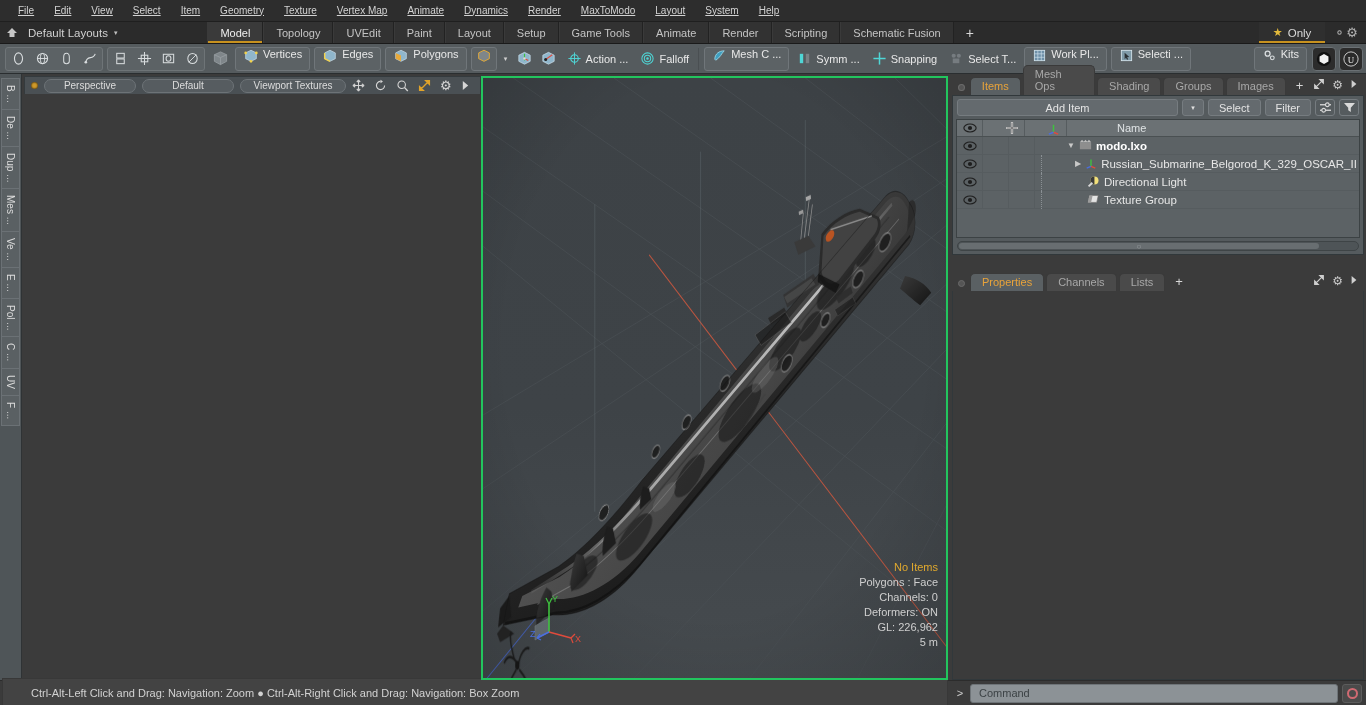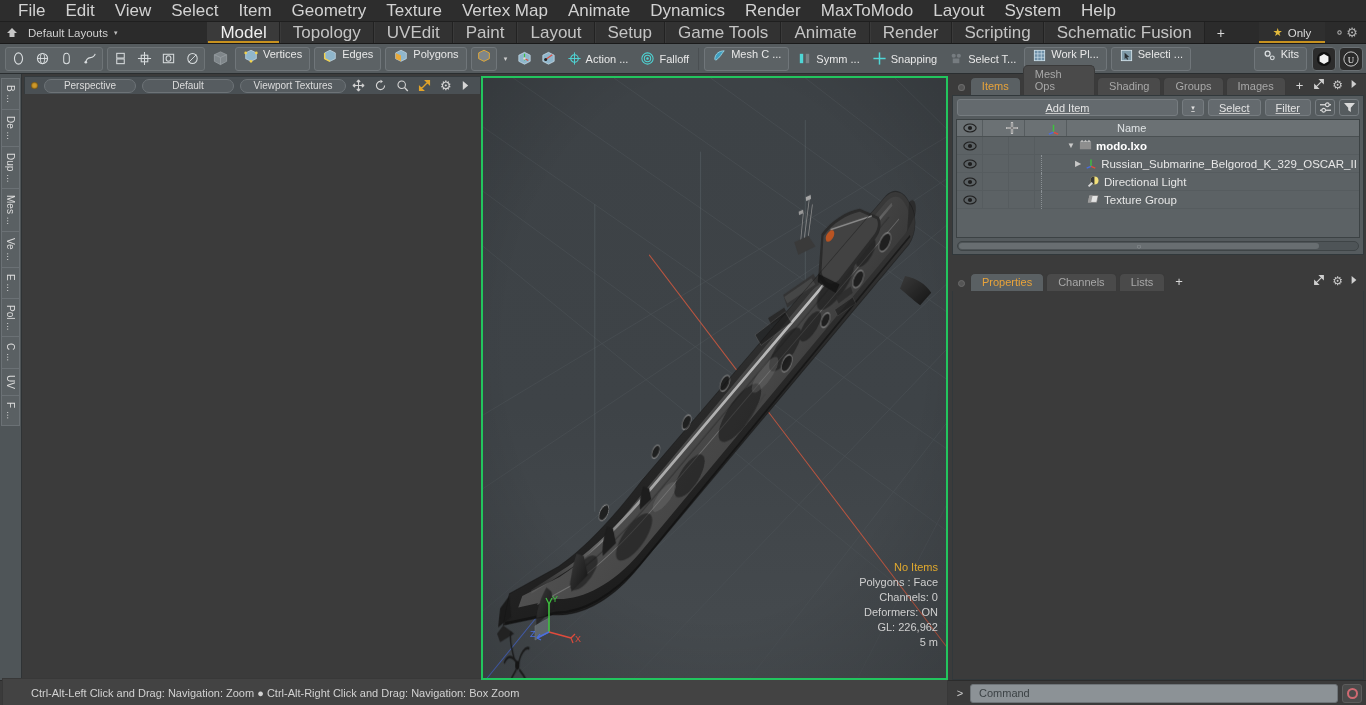--- a/index.html
+++ b/index.html
@@ -10,36 +10,36 @@
     -webkit-font-smoothing: antialiased;
   }
   .app { width:1366px; height:705px; position:relative; display:flex; flex-direction:column; background:#3b3b3b; }
 
   
   .menubar {
     height:22px; background:#2d2d2d; display:flex; align-items:center;
     padding-left:8px; border-bottom:1px solid #1f1f1f; flex:0 0 22px;
   }
   .menubar .mi {
-    padding:2px 10px; color:#d2d2d2; font-size:17px; cursor:default; line-height:16px;
+    padding:2px 10px; color:#d2d2d2; font-size:10px; cursor:default; line-height:16px;text-decoration:underline;
   }
 
   
   .layoutbar {
     height:22px; background:#2b2b2b; display:flex; align-items:stretch;
     border-bottom:1px solid #1a1a1a; flex:0 0 22px; position:relative;
   }
   .lt-home {
     width:24px; display:flex; align-items:center; justify-content:center; color:#b9b9b9;
   }
   .lt-label { display:flex; align-items:center; padding:0 12px 0 4px; color:#d0d0d0; font-size:11.5px; }
   .lt-label .caret { margin-left:6px; font-size:7px; color:#c0c0c0; }
   .lt-tabs { display:flex; align-items:stretch; margin-left:78px; }
   .lt-tab {
-    padding:0 12px; display:flex; align-items:center; font-size:17px; color:#c4c4c4;
+    padding:0 12px; display:flex; align-items:center; font-size:11px; color:#c4c4c4;
     border-left:1px solid #3a3a3a; border-right:1px solid #222; background:#323232;
     cursor:default;
   }
   .lt-tab.active { background:#3a3a3a; color:#efefef; box-shadow: inset 0 -2px 0 #c8921f; }
   .lt-plus { display:flex; align-items:center; padding:0 12px; color:#d8d8d8; font-size:14px; }
   .lt-right { margin-left:auto; display:flex; align-items:stretch; }
   .lt-only {
     display:flex; align-items:center; gap:5px; padding:0 14px; background:#2f2f2f;
     color:#d9d9d9; font-size:11.5px; box-shadow: inset 0 -2px 0 #c8921f;
   }
@@ -128,21 +128,21 @@
       margin:0 5px 4px 0; }
   .ptab {
     padding:2px 11px 3px 11px; font-size:11px; color:#a8a8a8; background:#4a4a4a;
     border-radius:5px 5px 0 0; margin-right:2px; border:1px solid #3a3a3a; border-bottom:none;
   }
   .ptab.active { background:#5a6063; color:#e8a33a; }
   .ptab.plus { padding:2px 8px; color:#d8d8d8; background:transparent; border:none; font-size:13px; }
   .ptab-right { margin-left:auto; display:flex; align-items:center; gap:7px; padding:0 6px 3px 0; color:#c9c9c9; }
 
   .panel-body { background:#555b5e; border:1px solid #31383b; flex:0 0 auto; }
-  .itemsbar { display:flex; align-items:center; gap:4px; padding:3px 4px;text-decoration:underline; }
+  .itemsbar { display:flex; align-items:center; gap:4px; padding:3px 4px; }
   .additem {
     flex:1 1 auto; height:17px; background:#646a6e; border:1px solid #767c80; border-radius:3px;
     display:flex; align-items:center; justify-content:center; color:#e4e4e4; font-size:11px; position:relative;
   }
   .additem-caret { width:22px; height:17px; background:#646a6e; border:1px solid #767c80; border-radius:3px;
     display:flex; align-items:center; justify-content:center; color:#e0e0e0; font-size:7px; }
   .sm-btn { height:17px; padding:0 10px; background:#646a6e; border:1px solid #767c80; border-radius:3px;
     display:flex; align-items:center; color:#e4e4e4; font-size:11px; }
   .ic-btn { width:20px; height:17px; background:#555b5e; border:1px solid #767c80; border-radius:3px;
     display:flex; align-items:center; justify-content:center; }

